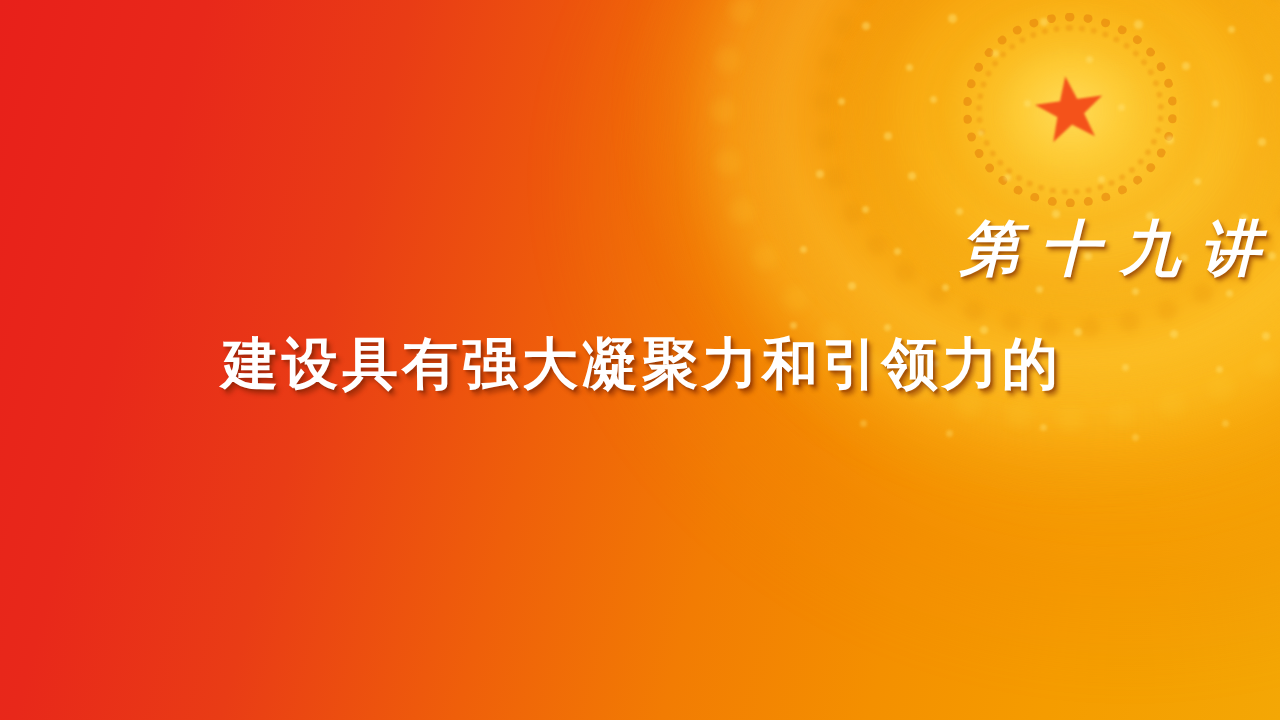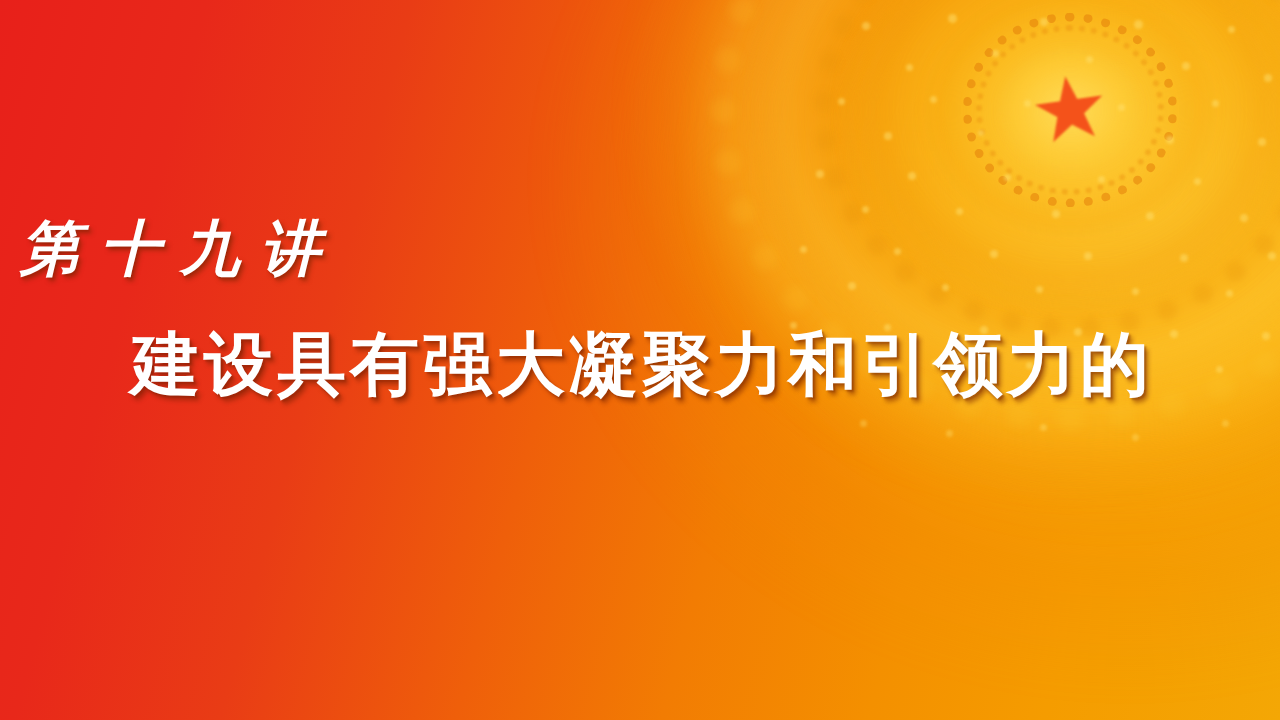--- a/index.html
+++ b/index.html
@@ -190,21 +190,21 @@
   
   .text-layer {
     position: absolute;
     inset: 0;
   }
   .lecture-no {
     position: absolute;
     left: 0;
     right: 0;
     top: 206px;
-    text-align: left;
+    text-align: right;
     color: #ffffff;
     font-family: "DejaVu Serif", "Liberation Serif", serif;
     font-size: 60px;
     line-height: 84px;
     font-weight: 700;
     font-style: italic;
     letter-spacing: 20px;
     text-indent: 20px;
     text-shadow:
        3px 4px 4px rgba(120,36,0,0.50),
@@ -213,21 +213,21 @@
   }
   .headline {
     position: absolute;
     left: 0;
     right: 0;
     top: 322px;
     text-align: center;
     color: #ffffff;
     font-family: "DejaVu Sans", "Liberation Sans", sans-serif;
     font-weight: 700;
-    font-size: 69px;
+    font-size: 56px;
     line-height: 84px;
     letter-spacing: 4px;
     text-indent: 4px;
     text-shadow:
        4px 5px 4px rgba(116,30,0,0.45),
        2px 2px 2px rgba(116,30,0,0.40);
     white-space: nowrap;
   }
   .headline .hl-line { display: block; }
 </style>

